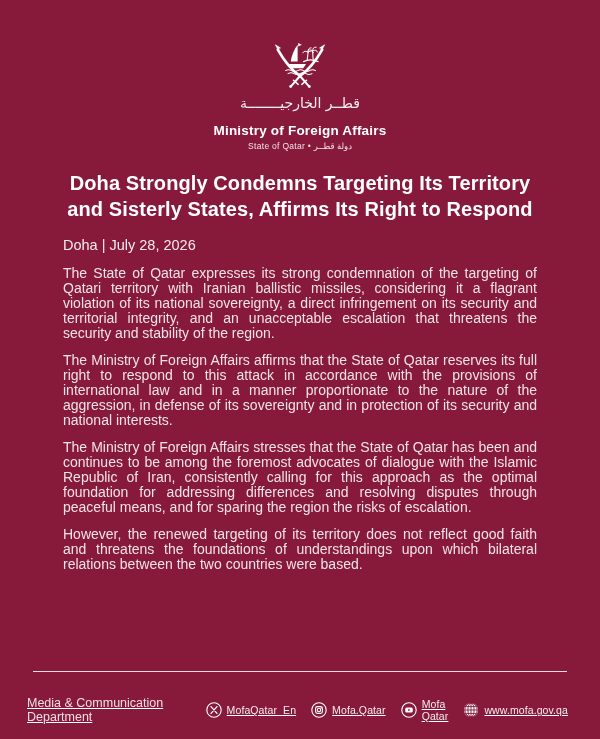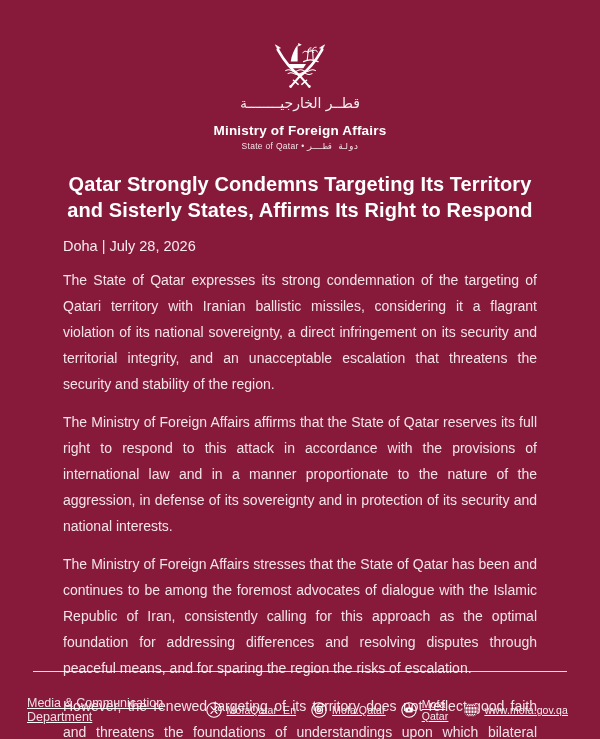--- a/index.html
+++ b/index.html
@@ -24,21 +24,21 @@
     font-family: "DejaVu Sans", sans-serif;
     font-size: 14px; line-height: 16px; margin-top: 1px; color: #F7EDF1;
   }
   .english-title {
     font-size: 13.5px; font-weight: bold; letter-spacing: .2px;
     margin-top: 12px; color: #FFFFFF;
   }
   .state-line {
     font-size: 8.5px; margin-top: 3px; color: #F2E2E9; letter-spacing: .3px;
   }
-  .state-line .ar { font-family: Liberation Mono, monospace; }
+  .state-line .ar { font-family: Liberation Sans, sans-serif; }
 
   
   .headline {
     margin: 19px 30px 0;
     text-align: center;
     font-weight: bold;
     font-size: 20px;
     line-height: 26px;
     color: #FFFFFF;
     letter-spacing: .1px;
@@ -49,21 +49,21 @@
     margin: 15px 63px 0;
     font-size: 14.5px;
     color: #F6EBF0;
   }
 
   
   .body-text { margin: 13px 63px 0; }
   .body-text p {
     margin: 0 0 12px;
     font-size: 14px;
-    line-height: 26px;
+    line-height: 15px;
     text-align: justify;
     color: #F2E3E9;
   }
 
   
   .footer-divider {
     position: absolute;
     left: 33px; right: 33px; top: 671px;
     height: 0;
     border-top: 1px solid rgba(255,255,255,0.85);
@@ -140,21 +140,21 @@
     <div class="arabic-title">قطــر الخارجيــــــــة</div>
     <div class="english-title">Ministry of Foreign Affairs</div>
     <div class="state-line">
       <span>State of Qatar</span>
       <span>•</span>
       <span class="ar">دولة قطــر</span>
     </div>
   </div>
 
   <div class="headline">
-    <div>Qatar Strongly Condemns Targeting Its Territory</div>
+    <div>Doha Strongly Condemns Targeting Its Territory</div>
     <div>and Sisterly States, Affirms Its Right to Respond</div>
   </div>
 
   <div class="dateline">Doha | July 28, 2026</div>
 
   <div class="body-text">
     <p>The State of Qatar expresses its strong condemnation of the targeting of Qatari territory with Iranian ballistic missiles, considering it a flagrant violation of its national sovereignty, a direct infringement on its security and territorial integrity, and an unacceptable escalation that threatens the security and stability of the region.</p>
     <p>The Ministry of Foreign Affairs affirms that the State of Qatar reserves its full right to respond to this attack in accordance with the provisions of international law and in a manner proportionate to the nature of the aggression, in defense of its sovereignty and in protection of its security and national interests.</p>
     <p>The Ministry of Foreign Affairs stresses that the State of Qatar has been and continues to be among the foremost advocates of dialogue with the Islamic Republic of Iran, consistently calling for this approach as the optimal foundation for addressing differences and resolving disputes through peaceful means, and for sparing the region the risks of escalation.</p>
     <p>However, the renewed targeting of its territory does not reflect good faith and threatens the foundations of understandings upon which bilateral relations between the two countries were based.</p>

